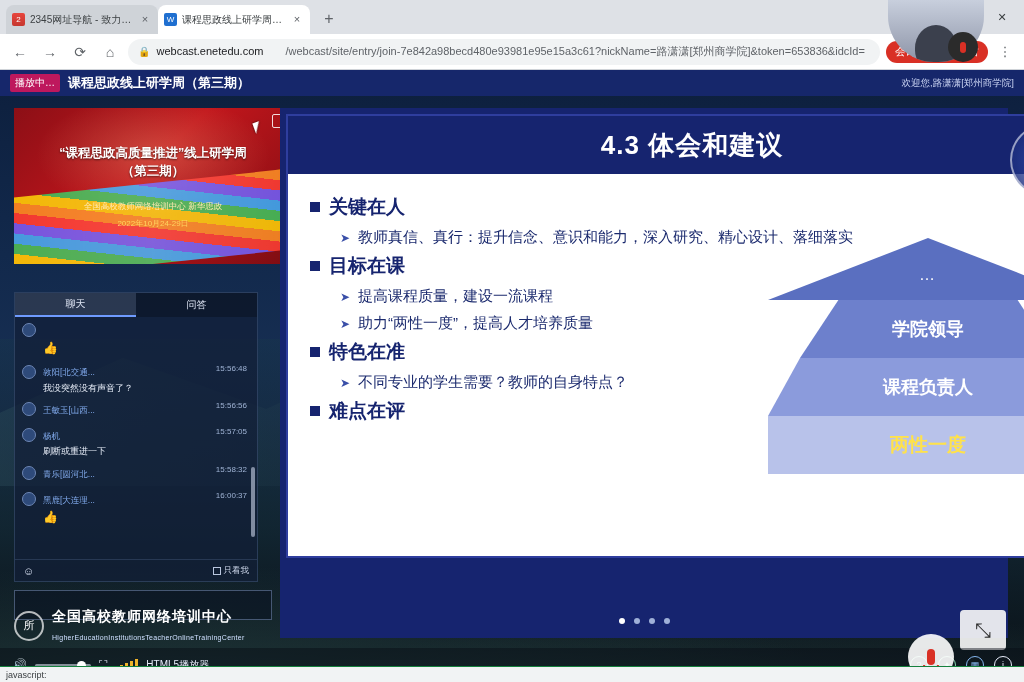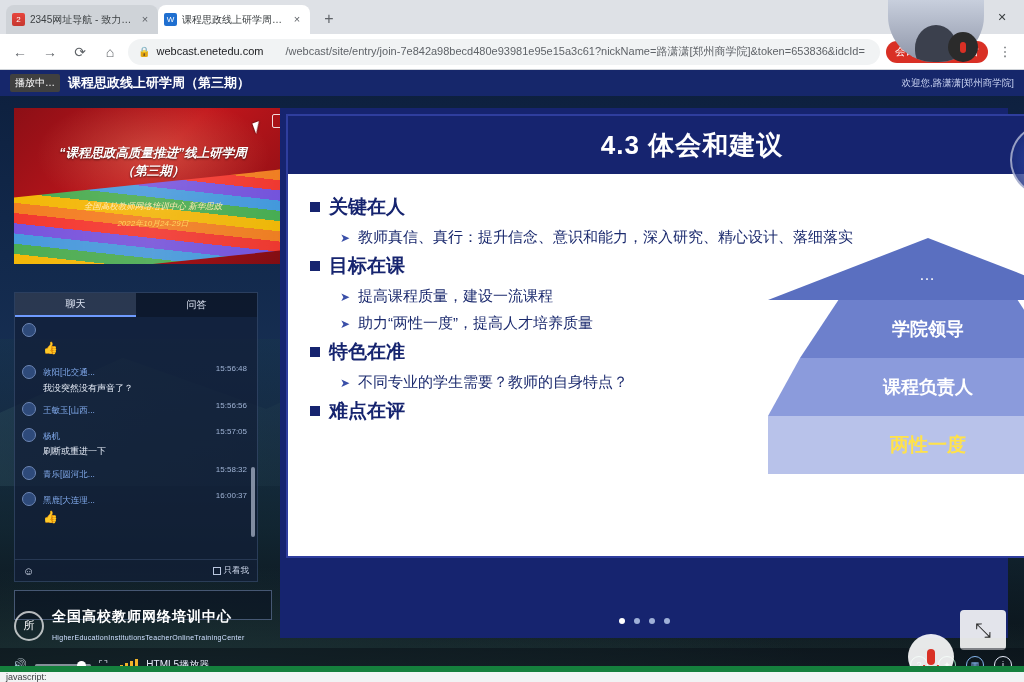--- a/index.html
+++ b/index.html
@@ -101,33 +101,32 @@
       linear-gradient(110deg, rgba(40,70,85,.55) 0%, rgba(30,55,70,.15) 40%, rgba(35,65,80,.5) 100%);
     clip-path: polygon(0 60%, 12% 30%, 26% 58%, 40% 22%, 55% 52%, 70% 18%, 86% 48%, 100% 26%, 100% 100%, 0 100%);
   }
   
   .live-header {
     position: absolute; left: 0; top: 0; width: 1024px; height: 26px;
     background: #16276b;
     display: flex; align-items: center; padding: 0 10px; gap: 8px;
   }
   .live-badge {
-    background: #404040; color: #fff; font-size: 10px; padding: 2px 5px; border-radius: 2px;
+    background: #be185d; color: #fff; font-size: 10px; padding: 2px 5px; border-radius: 2px;
     white-space: nowrap;
   }
   .live-title { color: #fff; font-size: 13px; font-weight: bold; white-space: nowrap; }
   .live-welcome { margin-left: auto; color: #c9d3f2; font-size: 9.5px; white-space: nowrap; }
   
   .left-col {
     position: absolute; left: 14px; top: 38px; width: 258px; height: 540px;
   }
   .poster {
     position: relative; width: 278px; height: 156px; overflow: hidden;
     background: linear-gradient(135deg,#8c0f16 0%,#c2161c 45%,#7d0d12 100%);
-    font-style: italic;
   }
   .poster .ribbon {
     position: absolute; left: -10%; right: -10%; bottom: 0; height: 52%;
     background:
       linear-gradient(90deg, rgba(255,255,255,0) 0%, rgba(255,255,255,.12) 50%, rgba(255,255,255,0) 100%),
       repeating-linear-gradient(12deg,
         #ff3b30 0 10px, #ff8f1f 10px 20px, #ffd400 20px 30px,
         #35c759 30px 40px, #30b0ff 40px 50px, #6a5cff 50px 60px);
     opacity: .85;
     transform: skewY(-6deg);
@@ -347,21 +346,21 @@
     border-radius: 0 0 8px 8px;
   }
   .mic-badge {
     position: absolute; right: 26px; top: -78px; width: 30px; height: 30px;
     border-radius: 50%; background: #2b2b2b; display: flex; align-items: center; justify-content: center;
   }
   .mic-badge .m { width: 6px; height: 11px; border-radius: 3px; background: #d93025; }
   
   .statusbar {
     position: absolute; left: 0; bottom: 0; width: 1024px; height: 16px;
-    background: #f1f3f4; border-top: 6px solid #15803d;
+    background: #f1f3f4; border-top: 1px solid #15803d;
     display: flex; align-items: center; padding: 0 6px;
     font-size: 9px; color: #3c4043; z-index: 20;
   }
 </style>
 </head>
 <body>
 
 <div class="browser">
 
   <div class="tabstrip">

